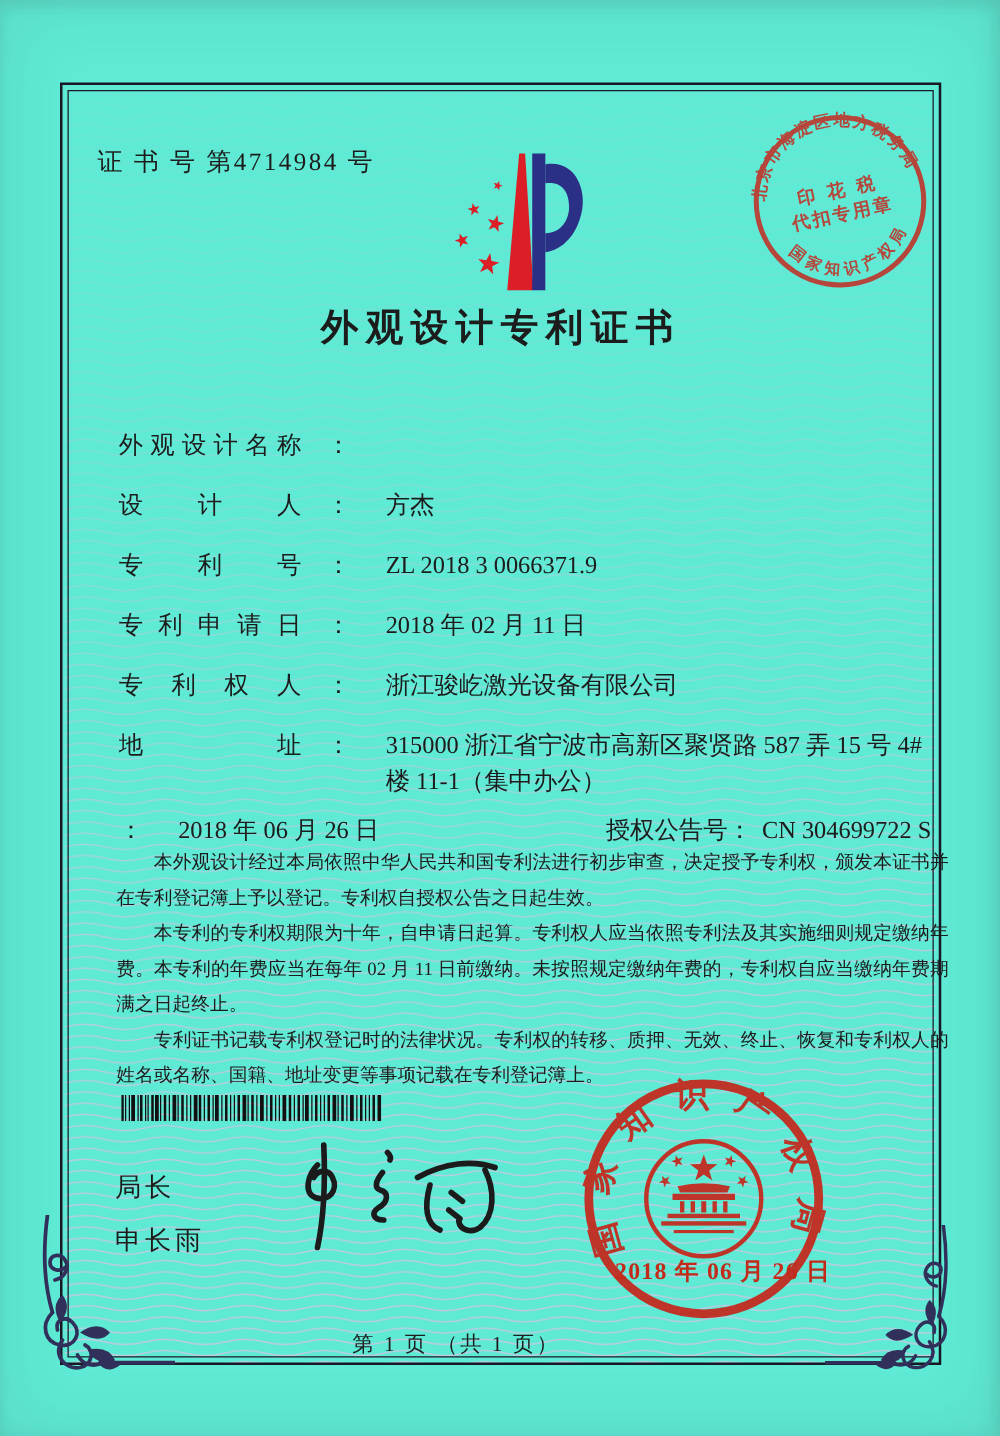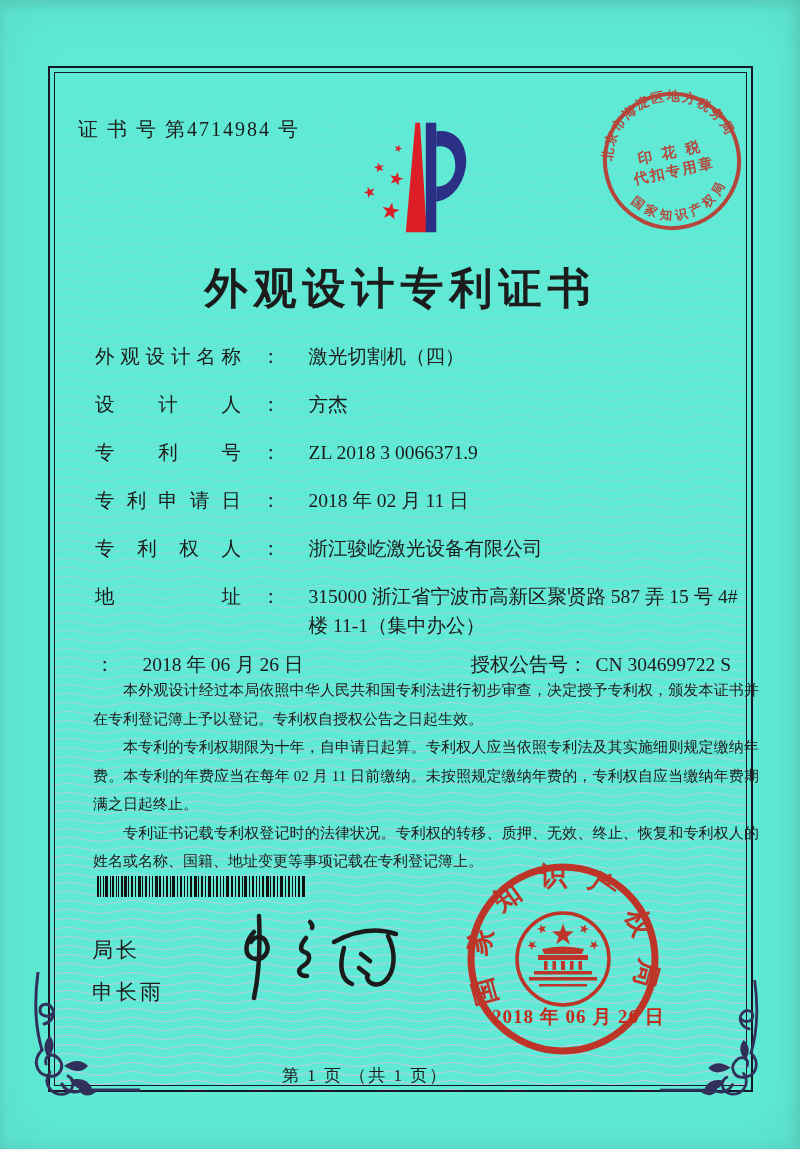--- a/index.html
+++ b/index.html
@@ -22,30 +22,30 @@
   }
   
   .waves {
     position:absolute; left:52px; top:70px; width:697px; height:1021px; z-index:1;
     -webkit-mask-image: linear-gradient(180deg, rgba(0,0,0,.10) 0%, rgba(0,0,0,.22) 22%, rgba(0,0,0,.45) 45%, rgba(0,0,0,.75) 70%, rgba(0,0,0,.9) 100%);
     mask-image: linear-gradient(180deg, rgba(0,0,0,.10) 0%, rgba(0,0,0,.22) 22%, rgba(0,0,0,.45) 45%, rgba(0,0,0,.75) 70%, rgba(0,0,0,.9) 100%);
   }
   .certno { position:absolute; left:78px; top:116px; font-size:20px; letter-spacing:2px; z-index:4; }
   .logo { position:absolute; left:332px; top:120px; width:140px; height:118px; z-index:4; }
   .title {
-    position:absolute; left:48px; top:260px; width:705px; text-align:center;
-    font-size:43px; font-weight:bold; letter-spacing:6px; z-index:4;
+    position:absolute; left:48px; top:242px; width:705px; text-align:center;
+    font-size:30px; font-weight:bold; letter-spacing:6px; z-index:4;
   }
   .fields { position:absolute; left:95px; top:342px; width:652px; z-index:4; font-size:19.5px; line-height:29px; }
   .frow { display:flex; margin-bottom:19px;gap:20px; }
   .frow.addr { margin-bottom:10px; }
   .flabel { width:146px; flex:none; text-align:justify; text-align-last:justify; }
   .fcolon { flex:none; margin-right:8px; }
   .fval { flex:1; }
-  .grant-right { margin-left:auto; display:flex; padding-right:16px; }
+  .grant-right { margin-left:auto; display:flex; padding-right:2px; }
   .grant-right .fval { flex:none; }
   .paragraphs { position:absolute; left:93px; top:676px; width:666px; z-index:4; font-size:15px; line-height:28.5px; text-align:justify; }
   .paragraphs p { text-indent:2em; }
   .barcode { position:absolute; left:97px; top:876px; width:208px; height:21px; z-index:4; }
   .sigblock { position:absolute; left:92px; top:936px; z-index:4; font-size:21px; }
   .sigblock div { margin-bottom:14px; letter-spacing:3px; }
   .signature { position:absolute; left:218px; top:906px; width:200px; height:104px; z-index:4; }
   .seal { position:absolute; left:462px; top:858px; width:202px; height:202px; z-index:5; opacity:.93; }
   .seal-date { position:absolute; left:492px; top:1004px; z-index:6; color:#c22a1a; font-size:19px; font-weight:bold; letter-spacing:1px; }
   .tax-stamp { position:absolute; left:597px; top:86px; width:150px; height:150px; z-index:5; opacity:.88; }
@@ -142,21 +142,20 @@
       <text x="0" y="15" text-anchor="middle" font-size="14.5" font-weight="bold" letter-spacing="2">代扣专用章</text>
     </g>
   </svg>
 
   <div class="title">外观设计专利证书</div>
 
   <div class="fields">
     <div class="frow">
       <span class="flabel">外观设计名称</span>
         <span class="fcolon">：</span>
-      <span class="fval">激光切割机（四）</span>
     </div>
     <div class="frow">
       <span class="flabel">设计人</span>
         <span class="fcolon">：</span>
       <span class="fval">方杰</span>
     </div>
     <div class="frow">
       <span class="flabel">专利号</span>
         <span class="fcolon">：</span>
       <span class="fval">ZL 2018 3 0066371.9</span>

